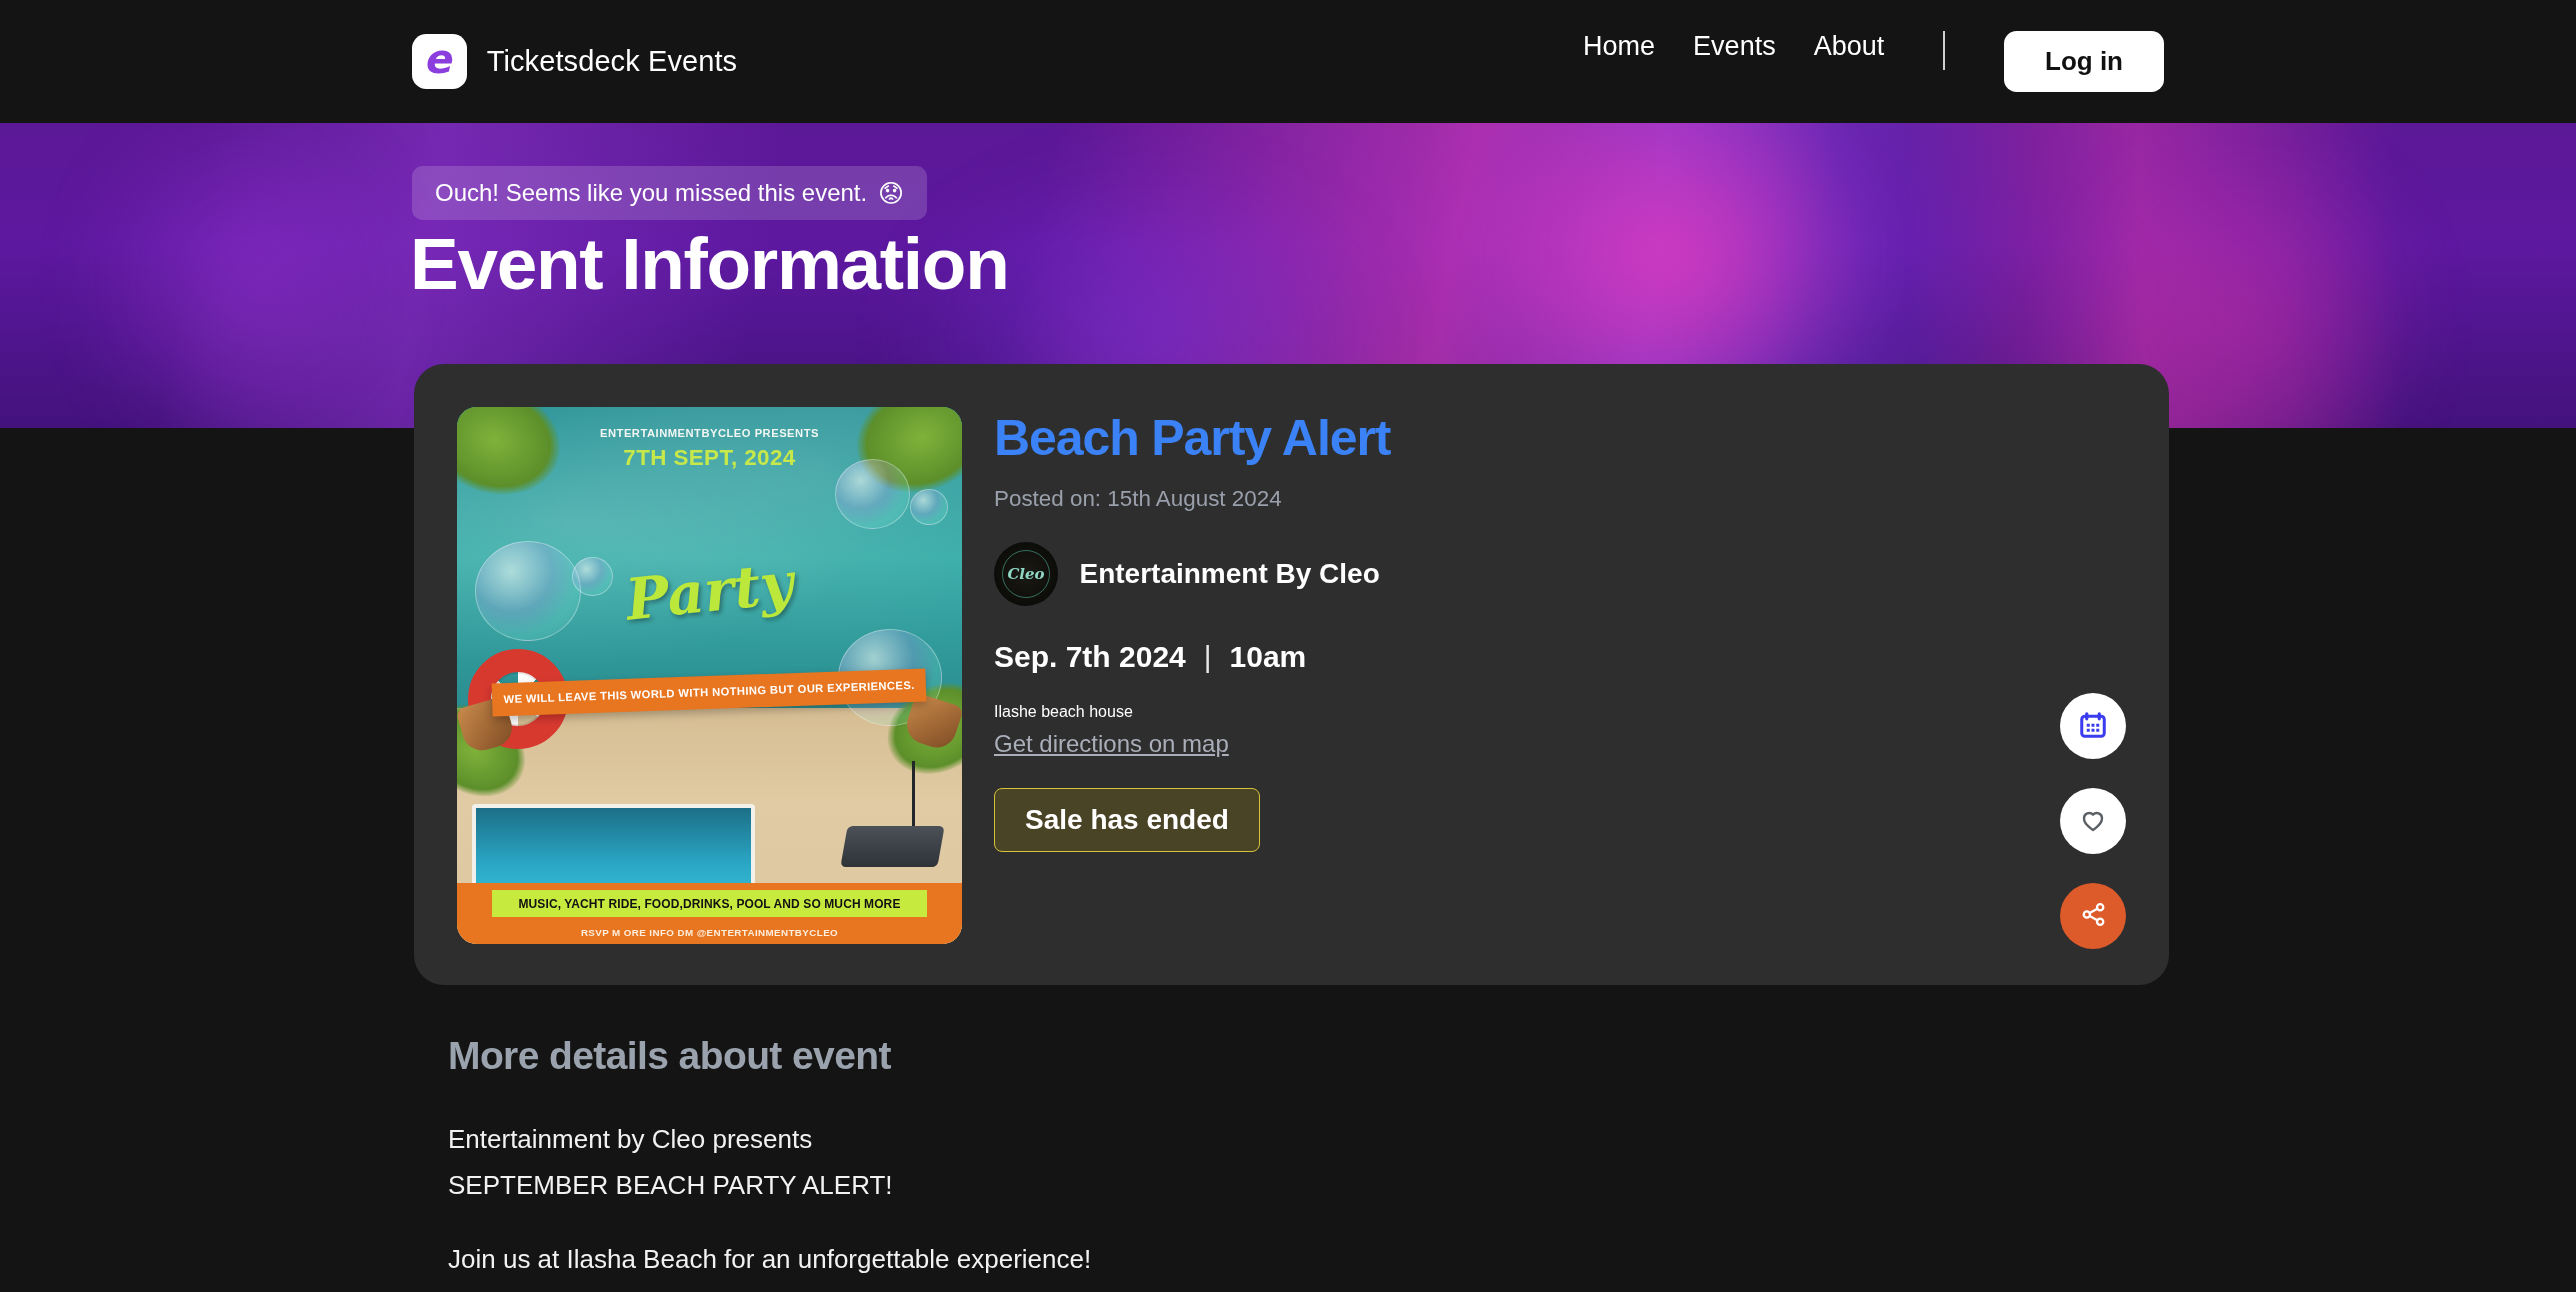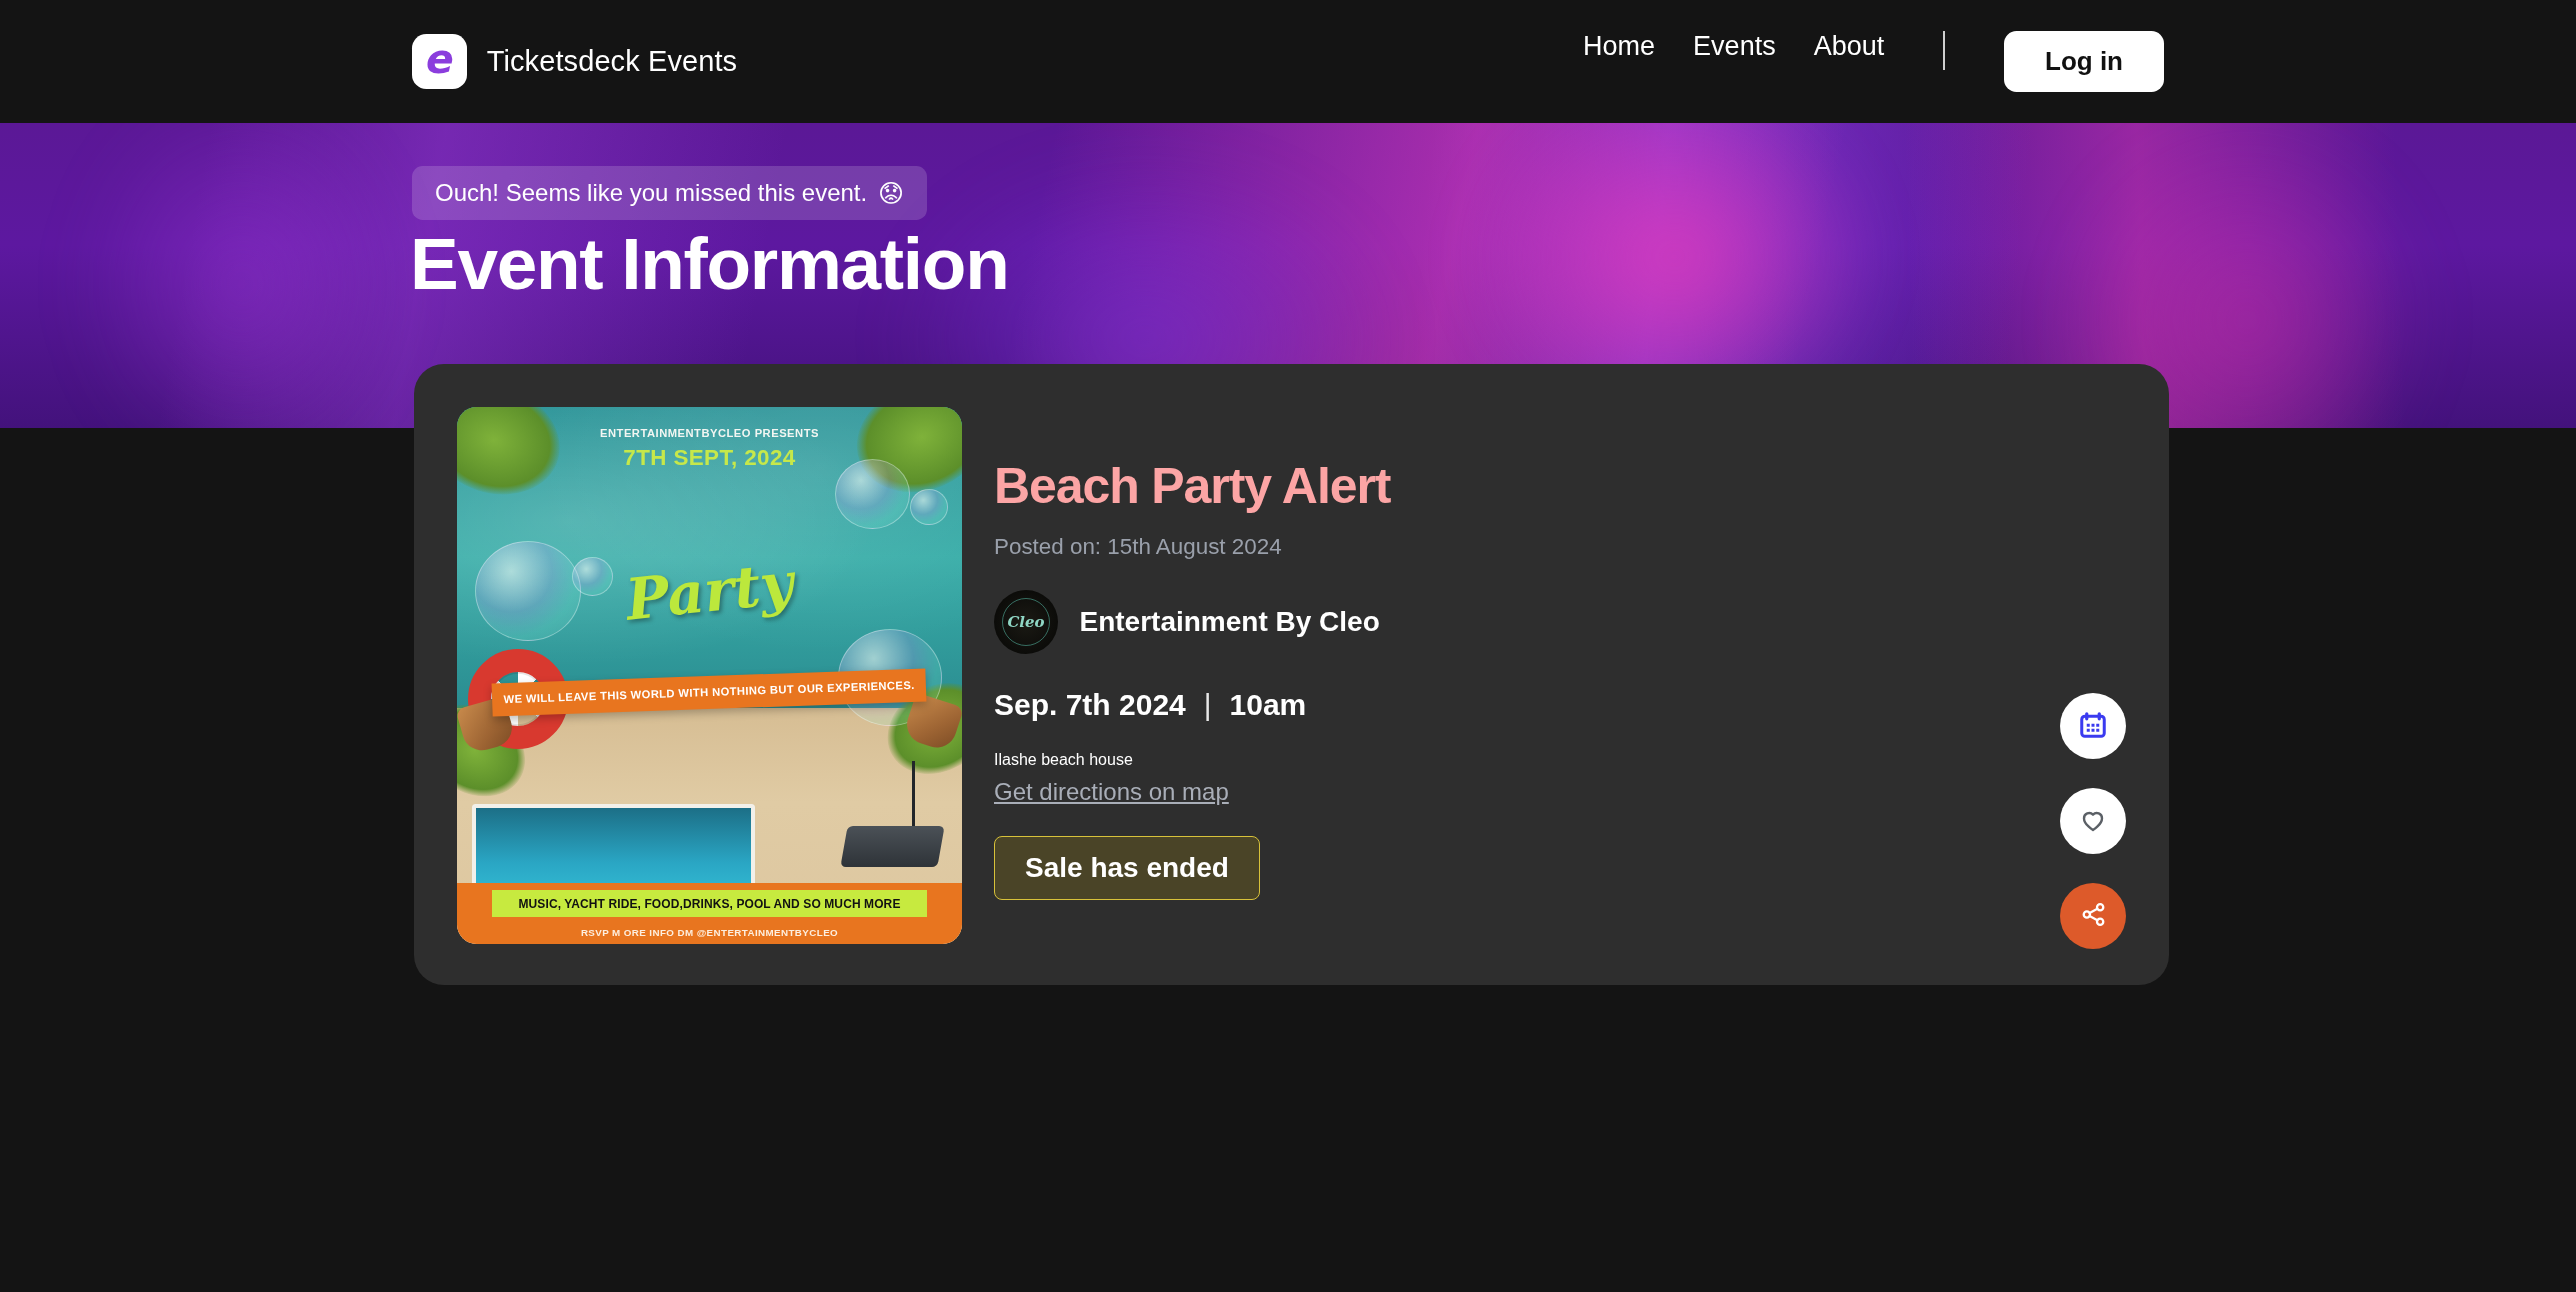--- a/index.html
+++ b/index.html
@@ -194,23 +194,22 @@
     border-radius: 5.4px; transform: skewX(-10deg);
   }
   .umbrella-pole {
     position: absolute; right: 47px; top: 66%; width: 2.7px; height: 72px;
     background: #22262a;
   }
 
   
   .info { flex: 1; position: relative; padding-top: 5.4px; }
   .event-title {
-    color: #fca5a5; font-size: 50px; font-weight: 800; letter-spacing: -1.1px;
+    color: #3b82f6; font-size: 50px; font-weight: 800; letter-spacing: -1.1px;
     line-height: 1.05;
-    margin-top: 48px;
   }
   .posted-on { color: #9aa0ab; font-size: 22.4px; margin-top: 21.5px; font-weight: 400; }
   .organizer { display: flex; align-items: center; gap: 21.5px; margin-top: 30px; }
   .org-avatar {
     width: 64px; height: 64px; border-radius: 50%; flex: none;
     background: radial-gradient(circle at 50% 50%, #1b1a14 0%, #0a0a08 78%);
     position: relative; overflow: hidden;
     display: flex; align-items: center; justify-content: center;
   }
   .org-avatar::before {
@@ -387,15 +386,24 @@
               <circle cx="6.5" cy="12" r="2.6" stroke="#ffffff" stroke-width="1.9"></circle>
               <circle cx="17.5" cy="18" r="2.6" stroke="#ffffff" stroke-width="1.9"></circle>
               <path d="M15.2 7.3 8.8 10.7M8.8 13.3l6.4 3.4" stroke="#ffffff" stroke-width="1.9" stroke-linecap="round"></path>
             </svg>
           </span>
         </button>
       </div>
     </div>
   </div>
 
+  <div class="details">
+    <div class="details-heading">More details about event</div>
+    <div class="details-body">
+      <p>Entertainment by Cleo presents</p>
+      <p>SEPTEMBER BEACH PARTY ALERT!</p>
+      <div class="details-spacer"></div>
+      <p>Join us at Ilasha Beach for an unforgettable experience!</p>
+    </div>
+  </div>
 
 </div>
 
 
 </body></html>

